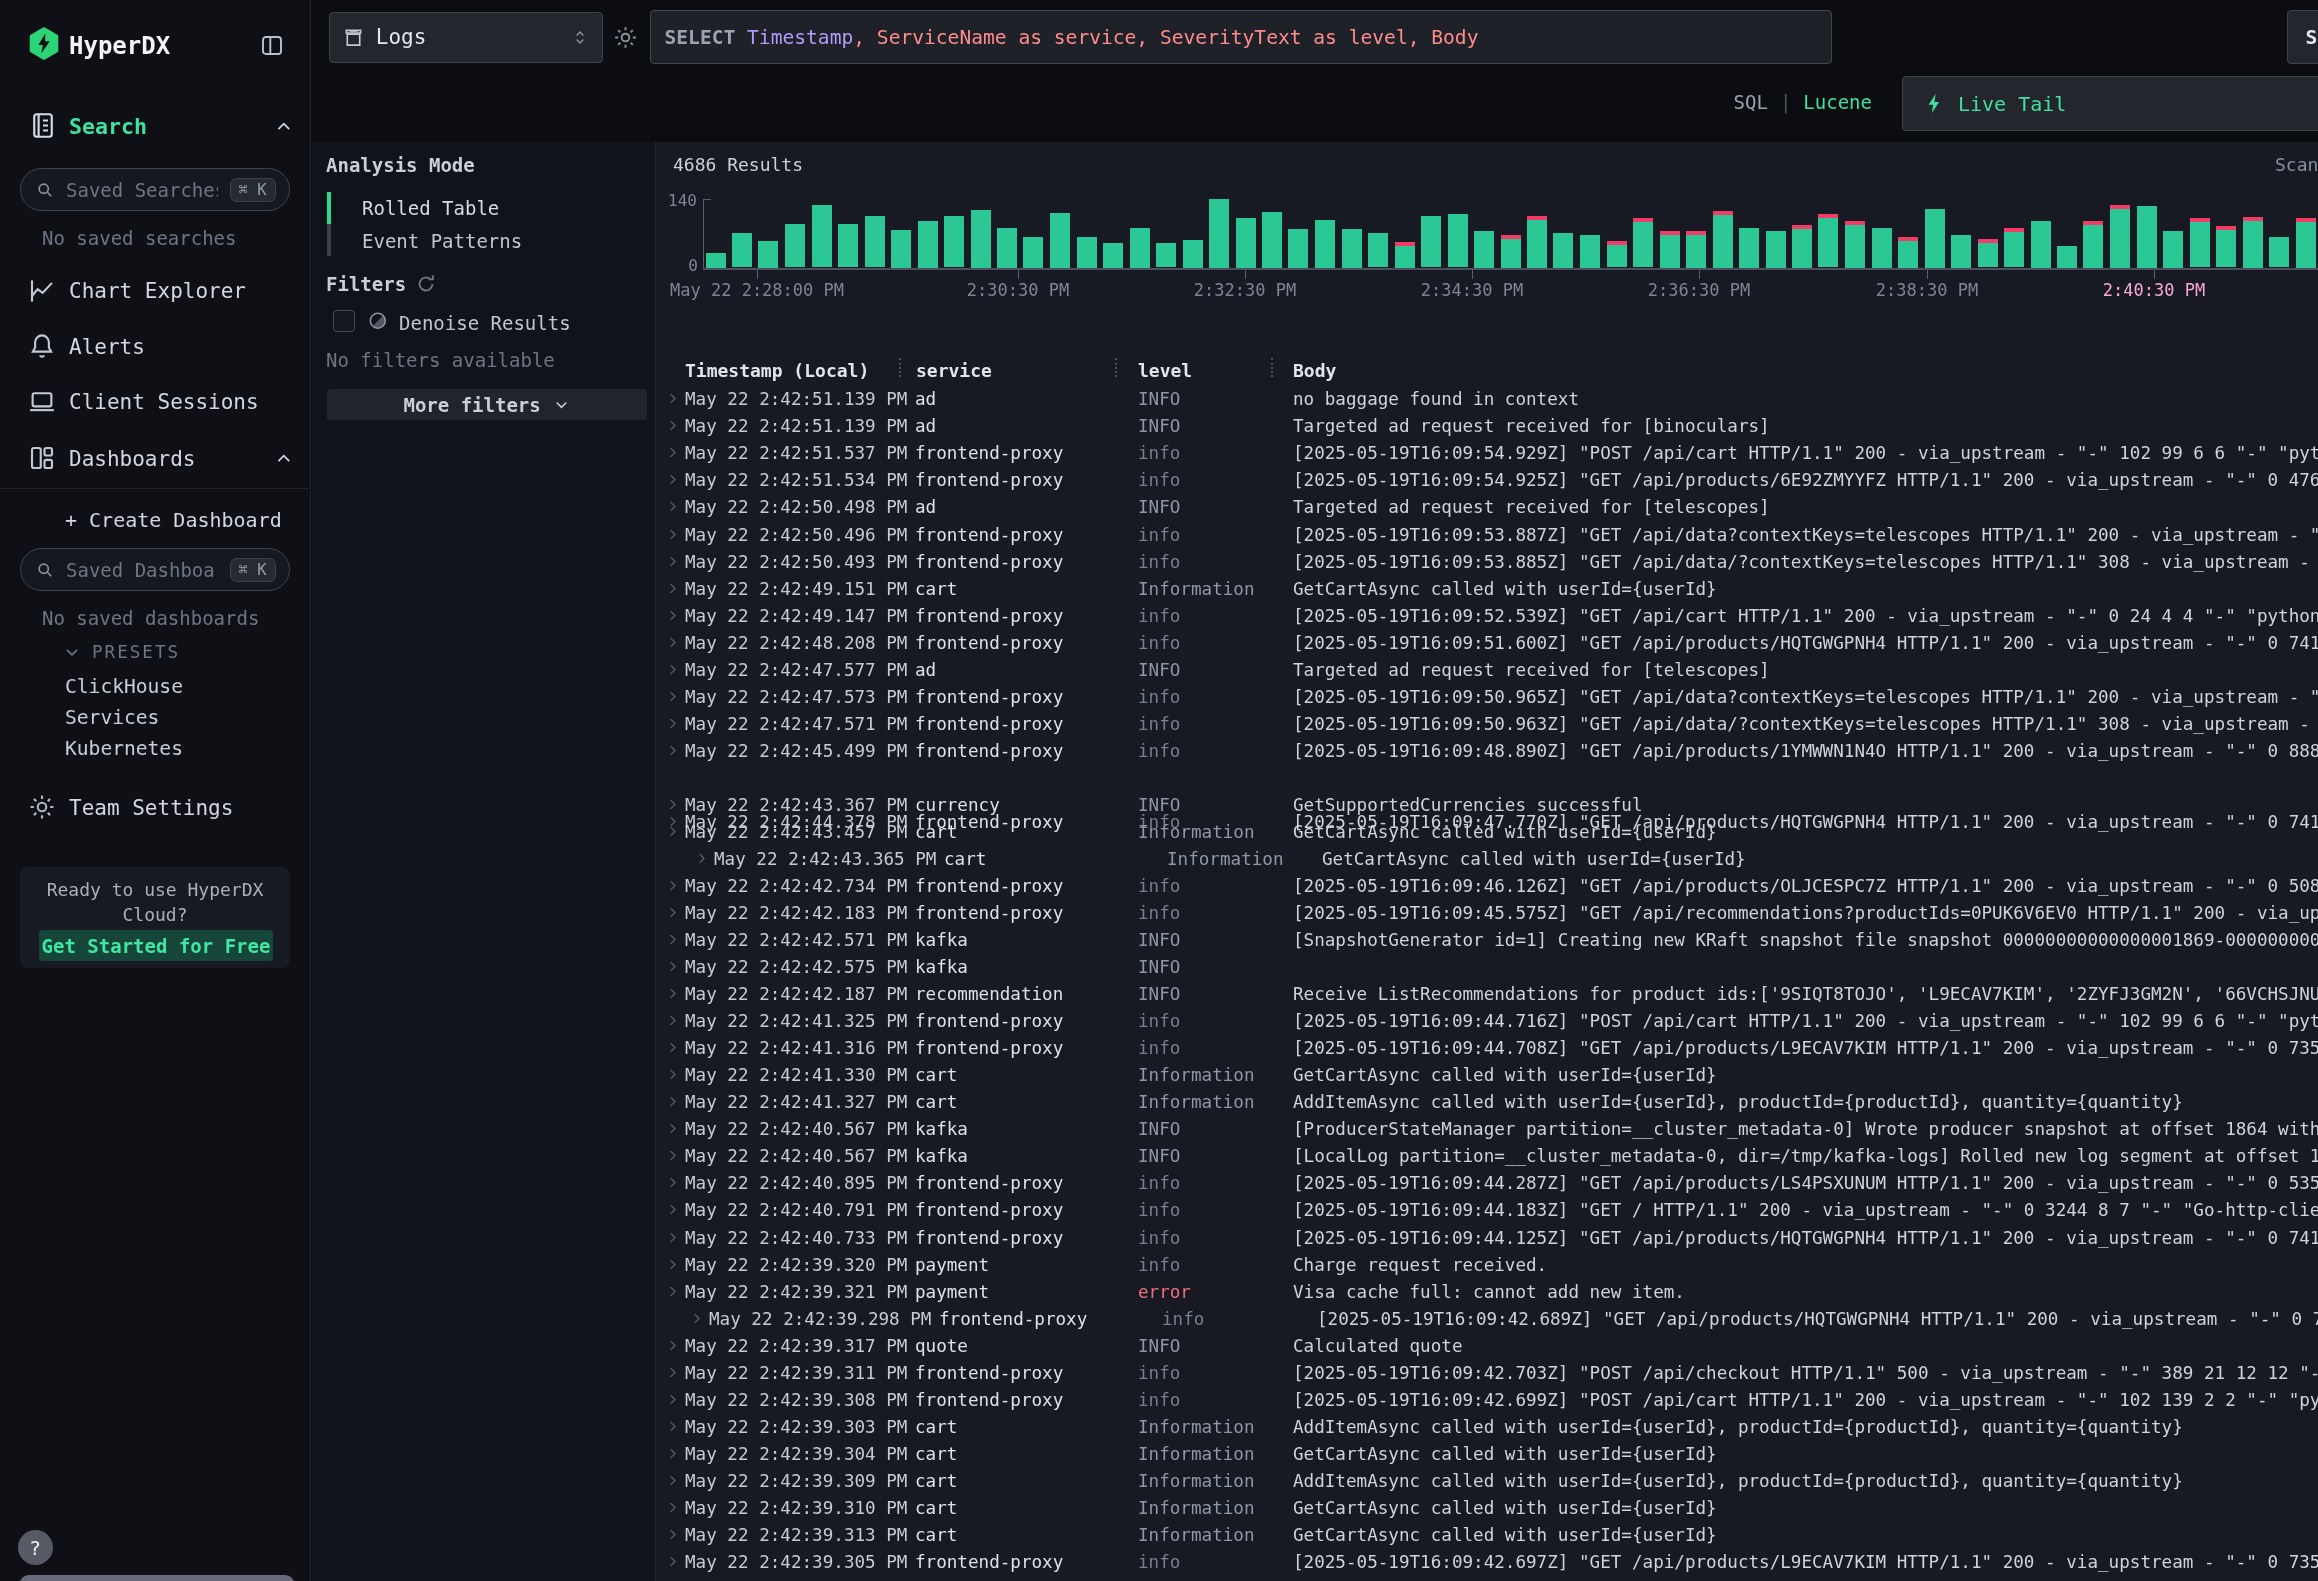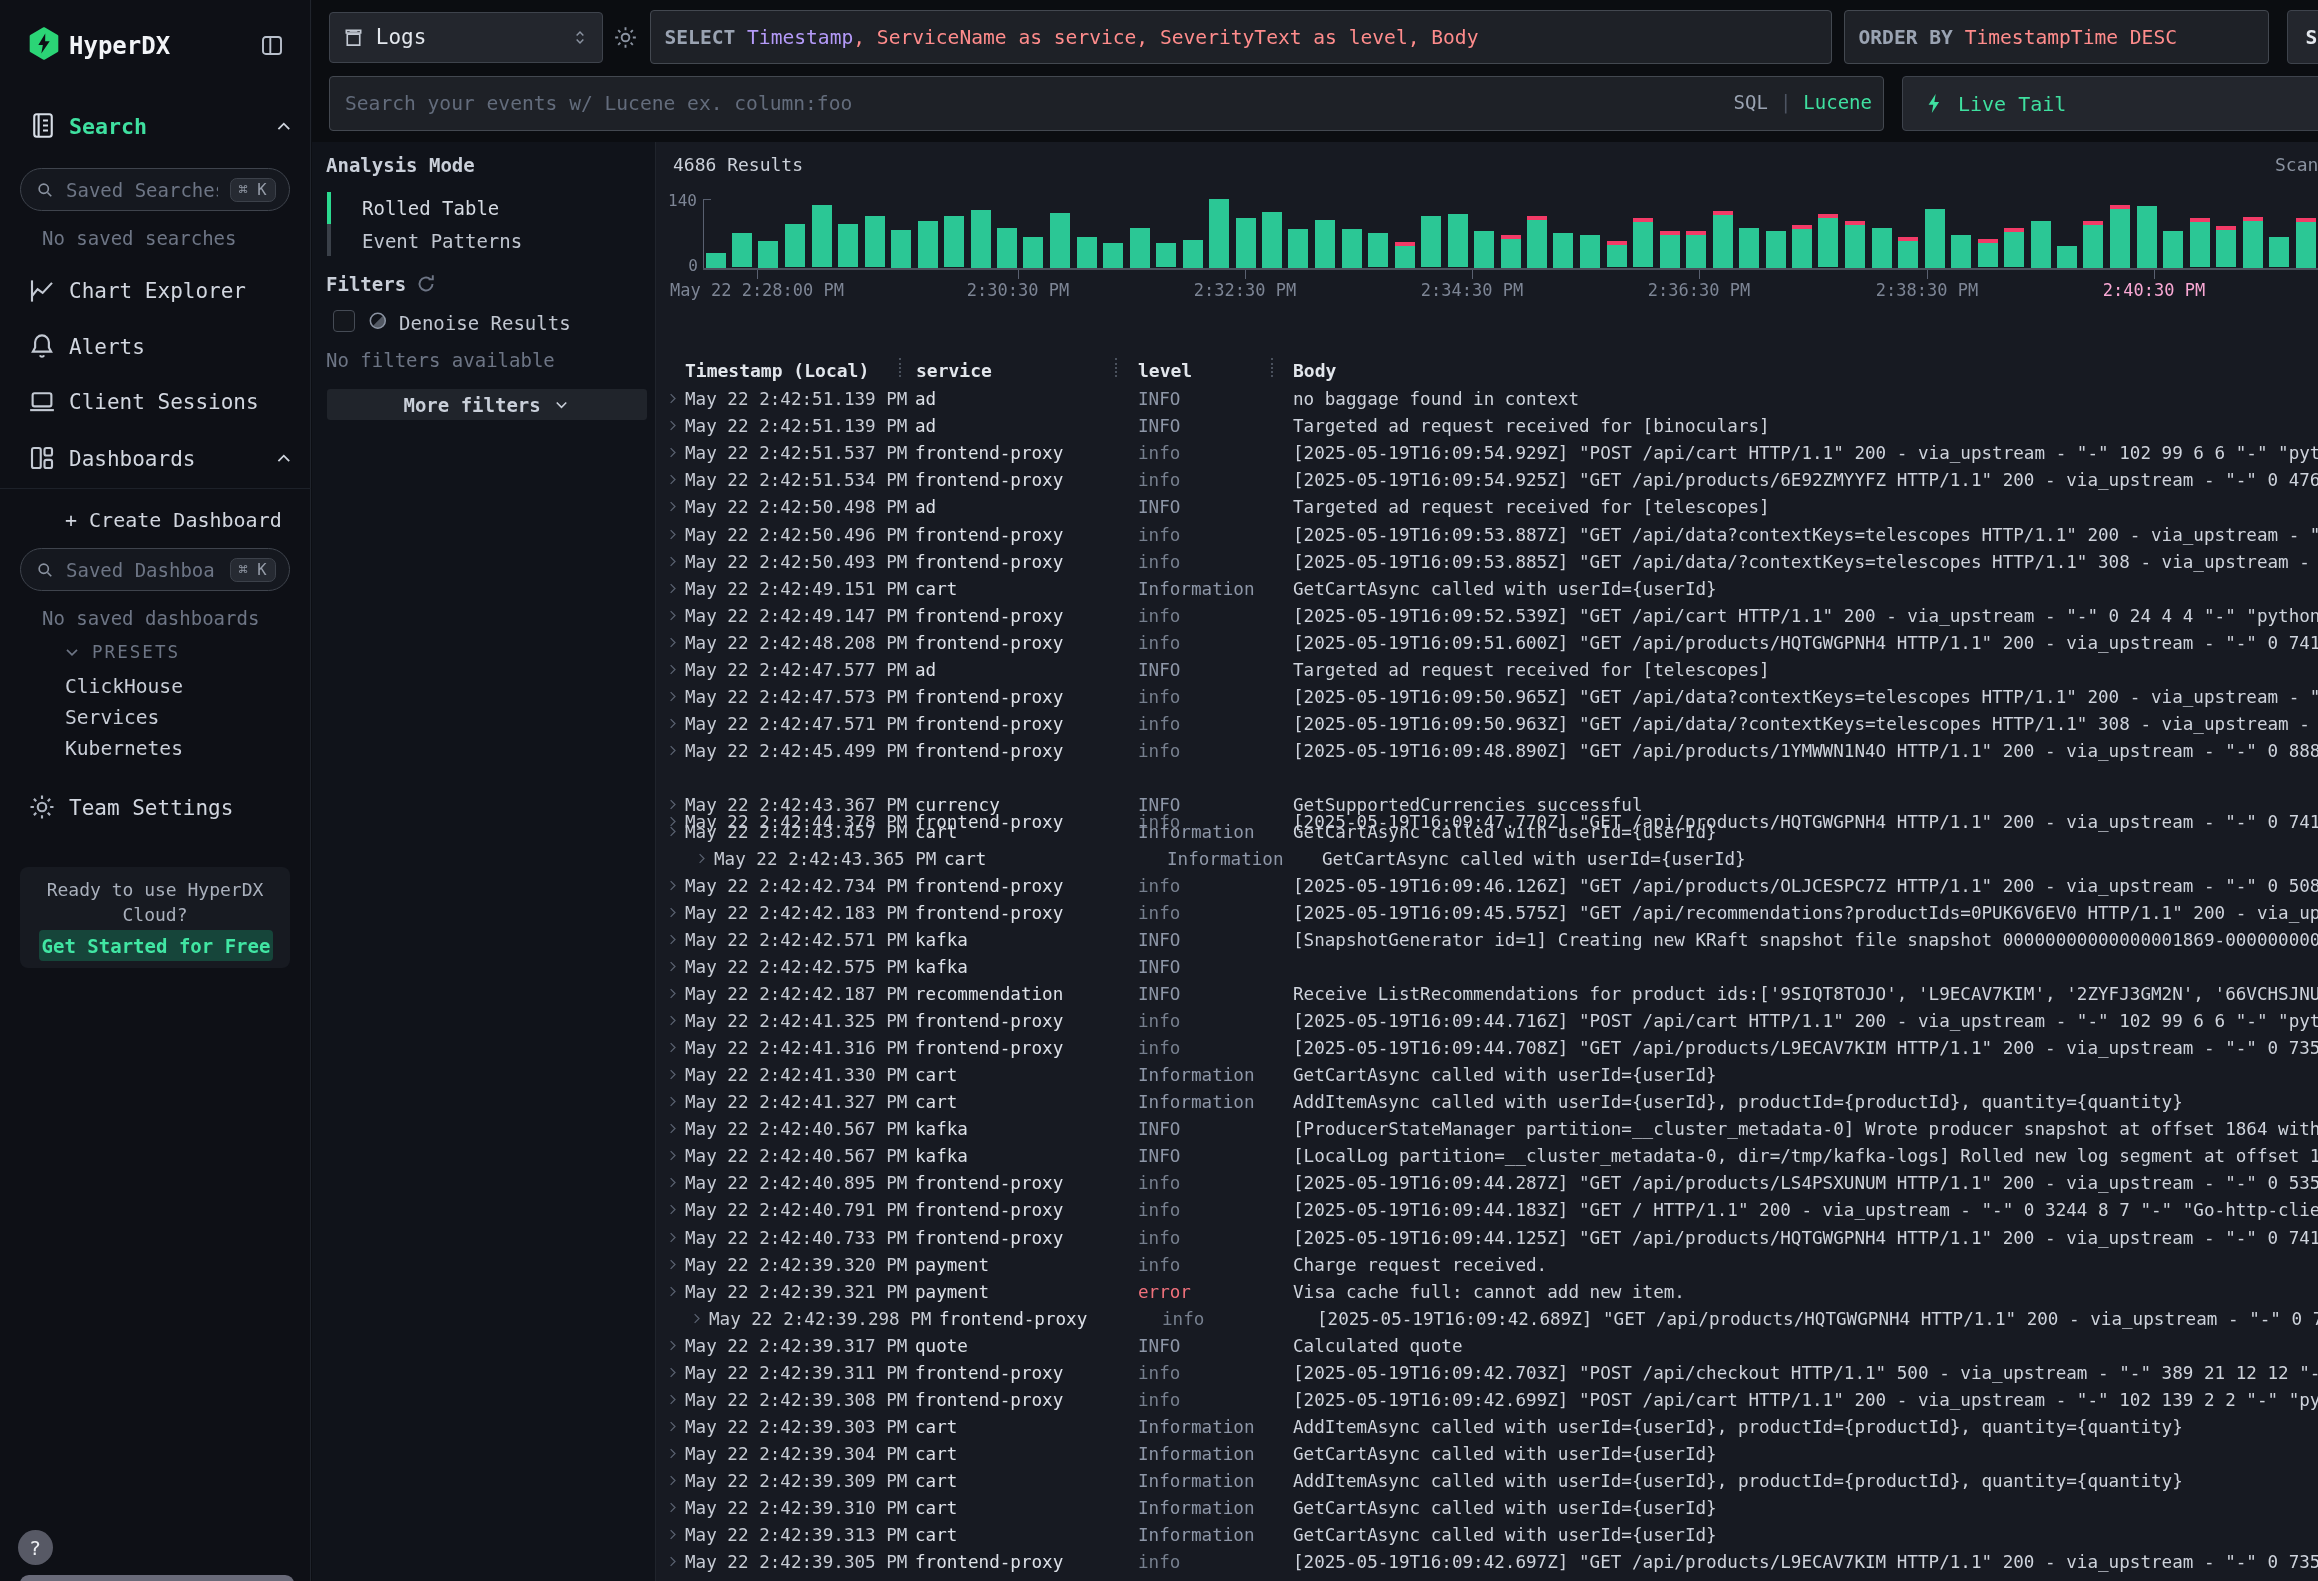--- a/index.html
+++ b/index.html
@@ -175,26 +175,22 @@
   </div>
   <div class="a ic" style="left:612px;top:24px;width:27px;height:27px">
     <svg viewBox="0 0 24 24" fill="none" stroke="currentColor" stroke-width="1.7">
         <circle cx="12" cy="12" r="3.4"></circle>
         <path d="M12 2.8v2.7M12 18.5v2.7M2.8 12h2.7M18.5 12h2.7M5.5 5.5l1.9 1.9M16.6 16.6l1.9 1.9M18.5 5.5l-1.9 1.9M7.4 16.6l-1.9 1.9"></path>
       </svg>
   </div>
   <div class="a input nowrap" style="left:650px;top:10px;width:1182px;height:54px;padding:0 13.5px;font-size:19.6px;overflow:hidden">
     <span style="font-weight:bold;color:#9aa3b2">SELECT</span><span> </span><span style="color:#b49af8">Timestamp</span><span style="color:#ff8c8c">, ServiceName as service, SeverityText as level, Body</span>
   </div>
-  <div class="a input nowrap" style="left:1844px;top:10px;width:425px;height:54px;padding:0 13.5px;font-size:19.6px;overflow:hidden">
-    <span style="font-weight:bold;color:#9aa3b2">ORDER BY</span><span> </span><span style="color:#ff8c8c">TimestampTime DESC</span>
-  </div>
   <div class="a btn" style="left:2287px;top:10px;width:95px;height:54px;padding:0 17.6px;font-size:19.6px;font-weight:bold;color:#e3e7ed">Sa</div>
 
-  <input id="search-main" class="a" style="left: 329px; top: 76px; width: 1555px; height: 55px;" placeholder="Search your events w/ Lucene ex. column:foo">
   <div class="a" style="left:1656px;top:91px;width:216px;display:flex;justify-content:flex-end;gap:12px;font-size:19px">
     <span style="color:#9aa3b2">SQL</span>
     <span style="color:#4d5462">|</span>
     <span style="color:#3fe0a0">Lucene</span>
   </div>
   <div class="a btn" style="left:1902px;top:76px;width:422px;height:55px;padding:0 20px;gap:12px">
     <span class="ic" style="width:23px;height:23px">
       <svg viewBox="0 0 24 24">
           <path d="M13.2 2 5.8 13.3h4.9L9.2 22l7.6-11.6h-4.9z" fill="#3fe0a0"></path>
         </svg>

